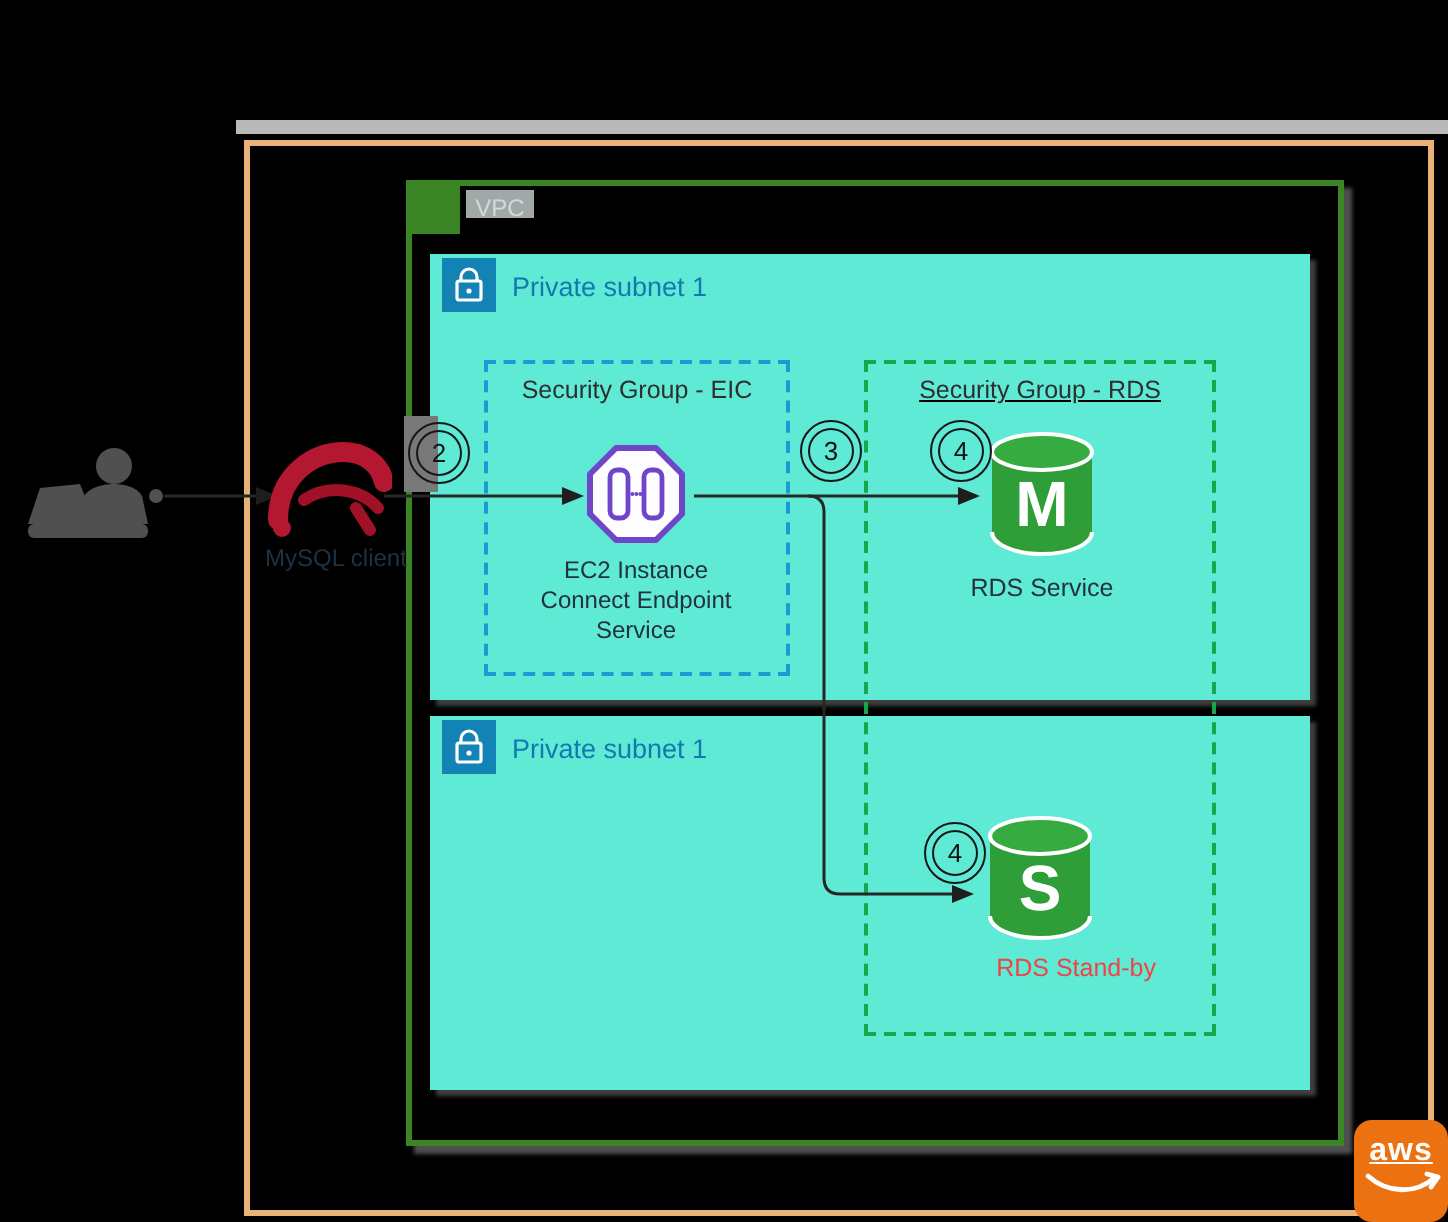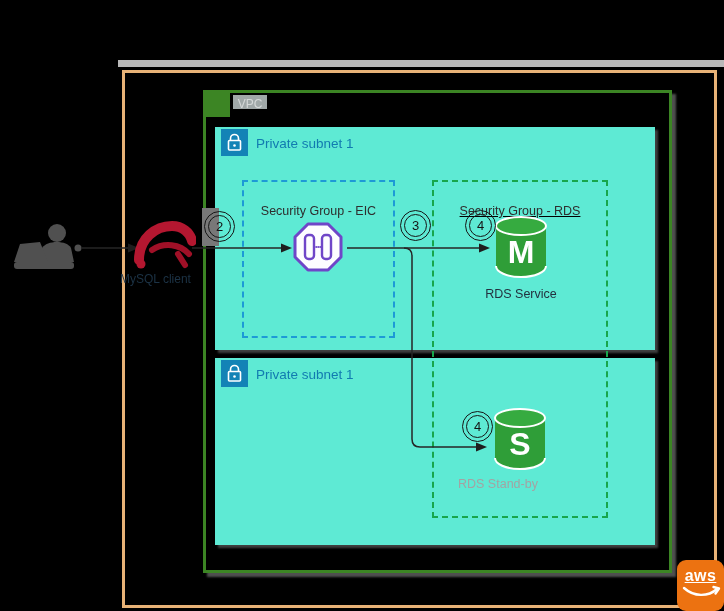--- a/index.html
+++ b/index.html
@@ -30,40 +30,40 @@
   .subnet { left: 215px; width: 440px; background: #5eead4; box-shadow: 3px 3px 2px #3f3f3f; z-index: 3; }
   .subnet-1 { top: 127px; height: 223px; }
   .subnet-2 { top: 358px; height: 187px; }
   .subnet-icon { position: absolute; left: 6px; top: 2px; width: 27px; height: 27px; background: #1383b6; }
   .subnet-label { position: absolute; left: 41px; top: 9px; font-size: 13.5px; color: #117bb0; white-space: nowrap; }
 
   
   .sg { position: absolute; border: 2px dashed; background: transparent; z-index: 4; }
   .sg-eic { left: 242px; top: 180px; width: 153px; height: 158px; border-color: #1d9ad6; }
   .sg-rds { left: 432px; top: 180px; width: 176px; height: 338px; border-color: #17a64c; text-decoration: underline; }
-  .sg-label { margin-top: 22px; text-align: center; font-size: 12.5px; color: #2e2e2e; }
+  .sg-label { margin-top: 6px; text-align: center; font-size: 12.5px; color: #2e2e2e; }
 
   
   .arrows { left: 0; top: 0; width: 724px; height: 611px; z-index: 5; pointer-events: none; }
 
   
   .node-svg { z-index: 6; }
   .user-icon   { left: 14px;  top: 222px; }
   .client-icon { left: 132px; top: 216px; }
-  .client-label { left: 120px; top: 272px; width: 96px; text-align: left;
+  .client-label { left: 120px; top: 272px; width: 96px; text-align: center;
                   font-size: 12px; color: #1c3346; z-index: 6; }
   .eic-icon { left: 292px; top: 221px; }
   .eic-label { left: 262px; top: 278px; width: 112px; text-align: center;
                font-size: 12px; line-height: 15px; color: #23313f; z-index: 6; }
   .rds-primary-icon { left: 493px; top: 215px; }
   .rds-primary-label { left: 461px; top: 287px; width: 120px; text-align: center;
                        font-size: 12.5px; color: #23313f; z-index: 6; }
   .rds-standby-icon { left: 492px; top: 407px; }
-  .rds-standby-label { left: 458px; top: 477px; width: 120px; text-align: left;
-                       font-size: 12.5px; color: #a3a3a3; z-index: 6; }
+  .rds-standby-label { left: 458px; top: 477px; width: 120px; text-align: right;
+                       font-size: 12.5px; color: #ef4444; z-index: 6; }
 
   
   .badge { width: 31px; height: 31px; border: 1.6px solid #161616; border-radius: 50%;
            display: flex; align-items: center; justify-content: center; z-index: 7; }
   .badge-inner { width: 23px; height: 23px; border: 1.6px solid #161616; border-radius: 50%;
                  display: flex; align-items: center; justify-content: center;
                  font-size: 13px; color: #141414; }
   .badge-2 { left: 204px; top: 211px; }
   .badge-3 { left: 400px; top: 210px; }
   .badge-4a { left: 465px; top: 210px; }
@@ -152,20 +152,21 @@
   <svg class="abs node-svg eic-icon" width="52" height="52" viewBox="0 0 52 52">
     <polygon points="16,3 36,3 49,16 49,36 36,49 16,49 3,36 3,16" fill="#fdfdff" stroke="#6f46c8" stroke-width="3" stroke-linejoin="round"></polygon>
     <rect x="13" y="14" width="9" height="24" rx="3.5" fill="none" stroke="#6f46c8" stroke-width="2.4"></rect>
     <rect x="30" y="14" width="9" height="24" rx="3.5" fill="none" stroke="#6f46c8" stroke-width="2.4"></rect>
     <g fill="#6f46c8">
       <circle cx="24.2" cy="26" r="1"></circle>
         <circle cx="26.2" cy="26" r="1"></circle>
         <circle cx="28.2" cy="26" r="1"></circle>
     </g>
   </svg>
+  <div class="abs eic-label">EC2 Instance Connect Endpoint Service</div>
 
   <svg class="abs node-svg rds-primary-icon" width="56" height="64" viewBox="0 0 56 64">
     <path d="M3 11 V51 C3 57 14 62 28 62 C42 62 53 57 53 51 V11 Z" fill="#2f9e38"></path>
     <path d="M3 51 C3 57 14 62 28 62 C42 62 53 57 53 51" stroke="#ffffff" stroke-width="2" fill="none"></path>
     <ellipse cx="28" cy="11" rx="25" ry="9" fill="#36ab40" stroke="#ffffff" stroke-width="2"></ellipse>
     <text x="28" y="48" text-anchor="middle" font-size="32" font-weight="bold" fill="#ffffff">M</text>
   </svg>
   <div class="abs rds-primary-label">RDS Service</div>
 
   <svg class="abs node-svg rds-standby-icon" width="56" height="64" viewBox="0 0 56 64">

